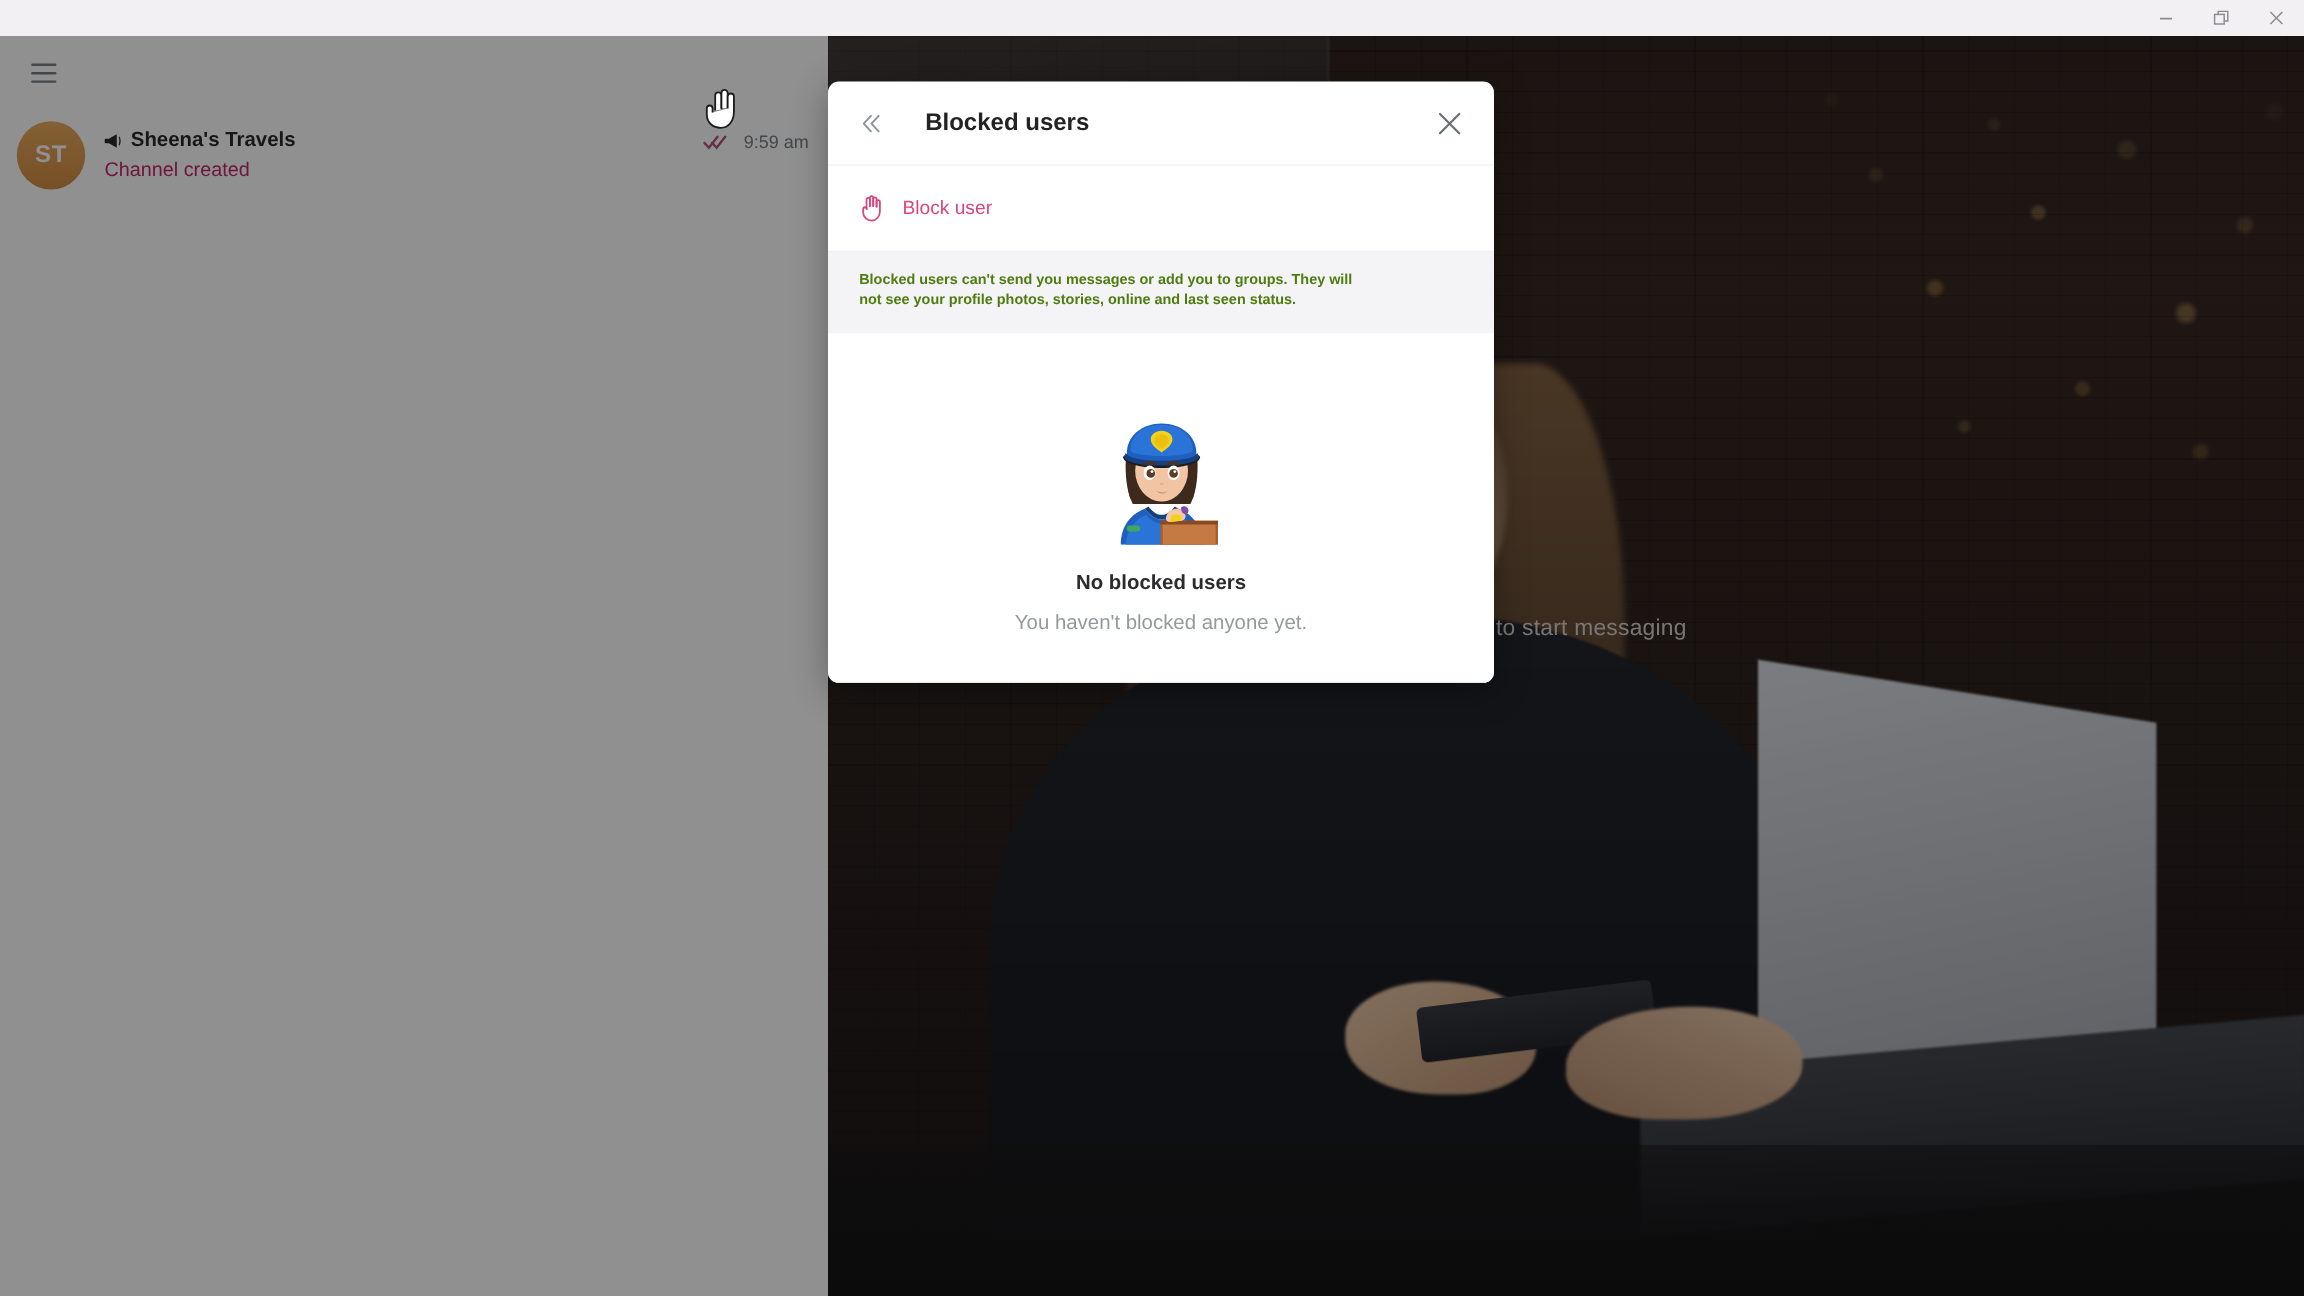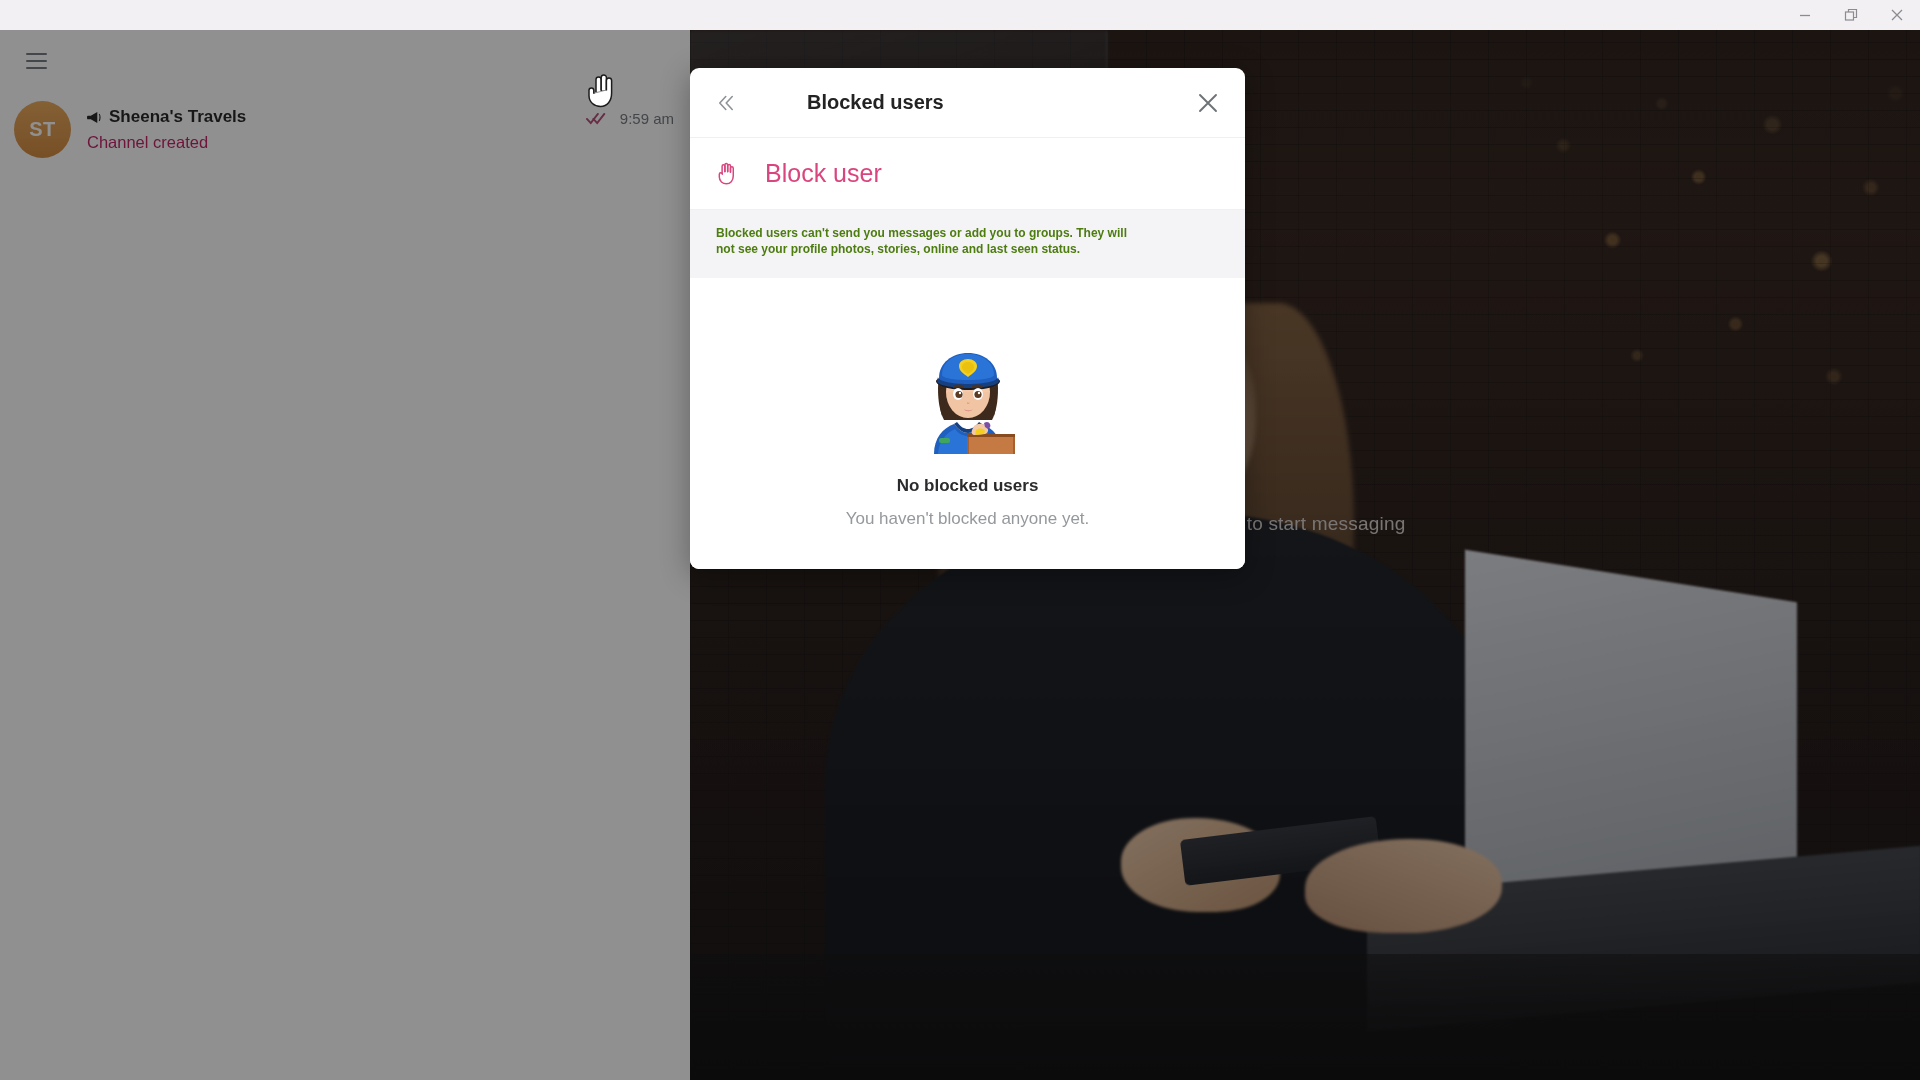--- a/index.html
+++ b/index.html
@@ -173,36 +173,36 @@
 
   
   .modal {
     position: absolute; left: 690px; top: 68px; width: 555px;
     background: #fff; border-radius: 9px; z-index: 40;
     box-shadow: 0 6px 30px rgba(0,0,0,.32);
     overflow: hidden;
   }
   .modal-head {
     height: 70px; display: flex; align-items: center; padding: 0 3px 0 22px;
-    position: relative; border-bottom: 1px solid #f0f0f0; gap: 36px;
+    position: relative; border-bottom: 1px solid #f0f0f0;
   }
   .back-arrow { width: 34px; height: 34px; display: flex; align-items: center; justify-content: center; }
   .modal-title {
     font-size: 20px; font-weight: 700; color: #232324; margin-left: 25px;
   }
   .modal-close {
     position: absolute; right: 20px; top: 50%; transform: translateY(-50%);
     width: 34px; height: 34px; display: flex; align-items: center; justify-content: center;
   }
   .block-row {
     height: 72px; display: flex; align-items: center; padding: 0 22px;
     border-bottom: 1px solid #f0f0f0;
   }
   .block-icon { width: 30px; display: flex; align-items: center; justify-content: center; }
-  .block-label { margin-left: 23px; font-size: 25px; color: #d9457e; }
+  .block-label { margin-left: 10px; font-size: 16px; color: #d9457e; }
   .desc-band {
     background: #f4f3f6; padding: 16px 26px 20px 26px;
   }
   .desc-band p {
     color: #4d7c0f; font-size: 12px; line-height: 1.32; max-width: 420px; font-weight: bold;
   }
   .empty-state { padding: 56px 0 40px 0; text-align: center; background: #fff; }
   .emoji-wrap { display: flex; justify-content: center; margin-bottom: 22px; }
   .empty-title { font-size: 17px; font-weight: 700; color: #2b2b2d; }
   .empty-sub { font-size: 17px; color: #95999c; margin-top: 13px; }

